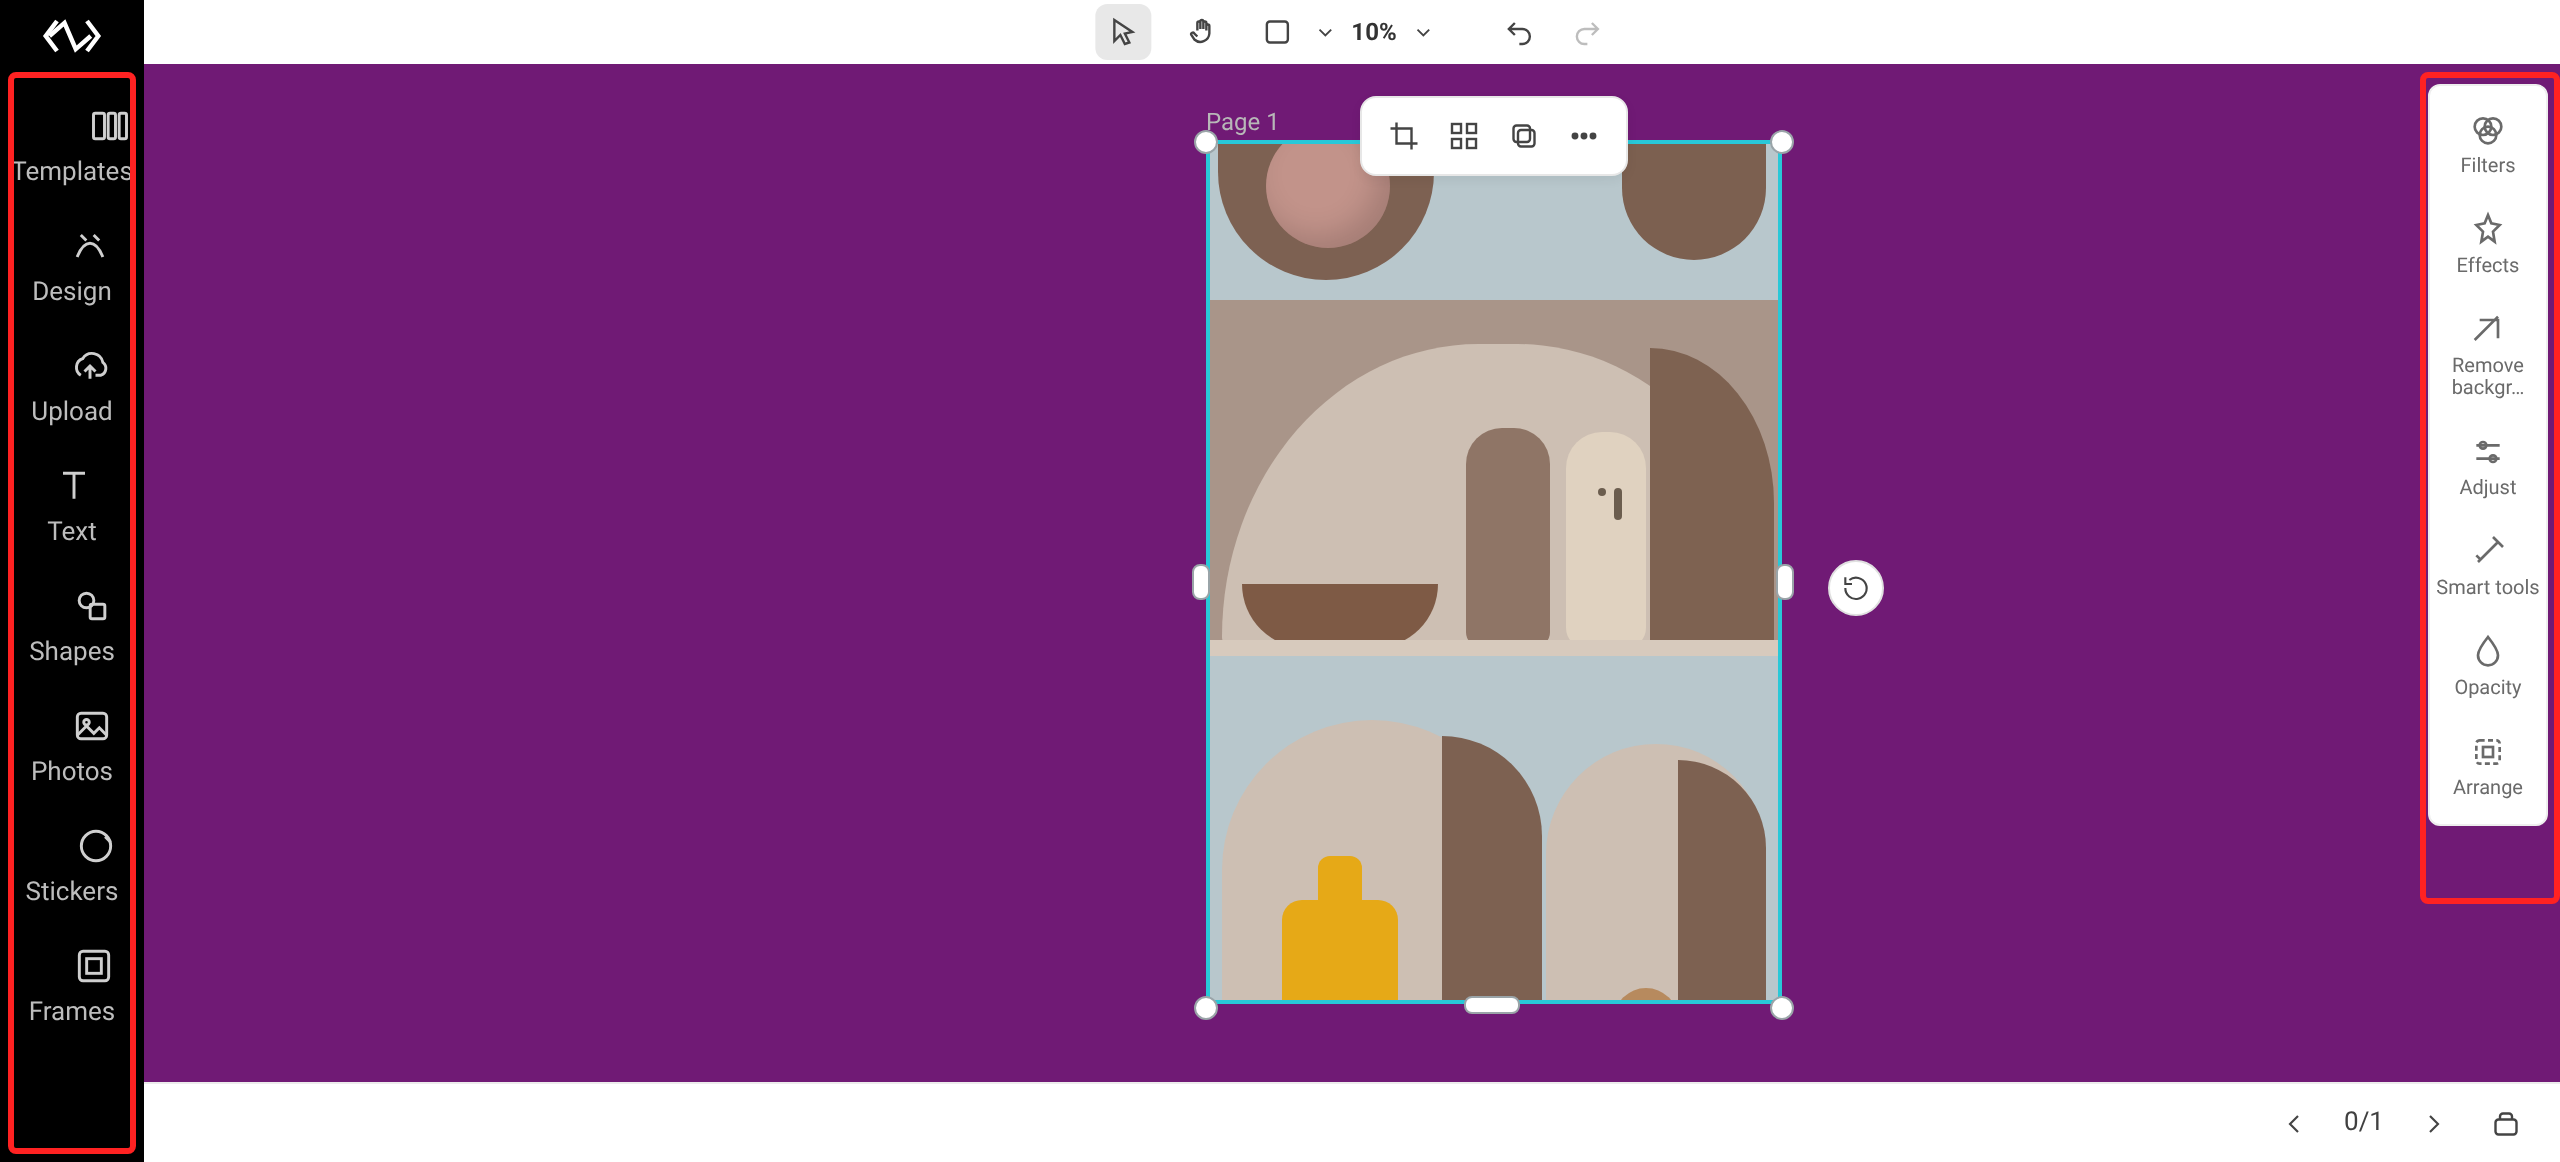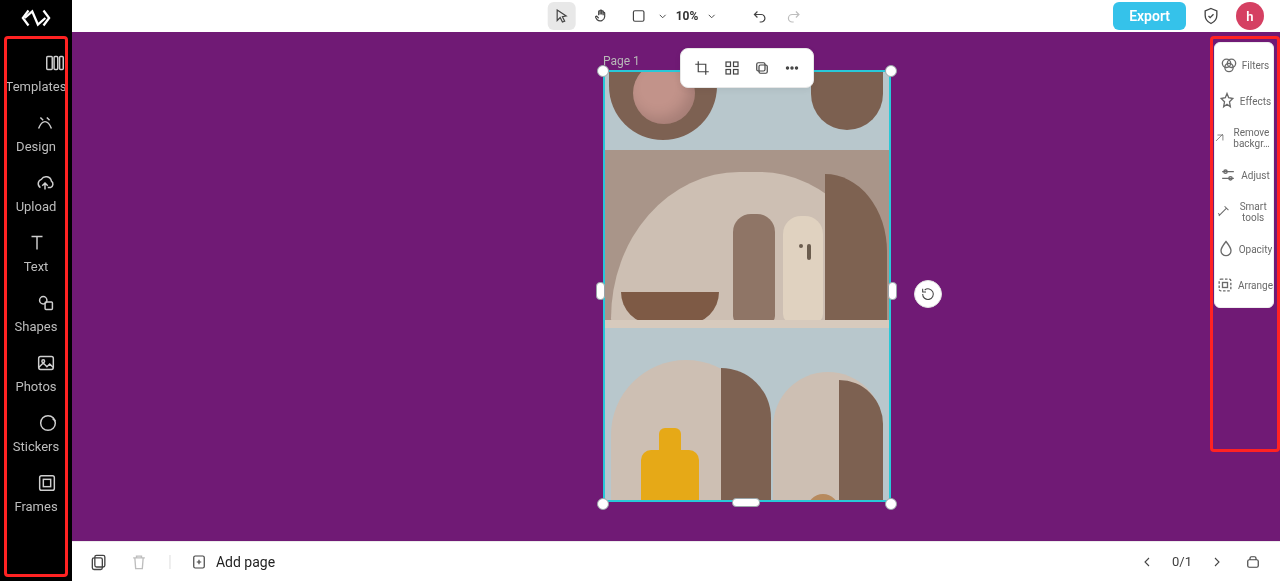--- a/index.html
+++ b/index.html
@@ -25,21 +25,21 @@
 .logo { width: 72px; height: 36px; display:flex; align-items:center; justify-content:center;}
 .left-highlight { position:absolute; top:36px; left:4px; width:64px; height:541px; border:3px solid #f22; border-radius:4px; pointer-events:none; z-index:50;}
 .left-tools { padding-top: 16px; width:100%; display:flex; flex-direction:column; gap:18px; align-items:center; }
 .left-item { display:flex; flex-direction:column; align-items:flex-end; gap:5px; color:#bdbdbd; font-size:13px; cursor:pointer;}
 .left-item svg { width:22px; height:22px; }
 .expander { position:absolute; left:72px; top:280px; width:14px; height:44px; background:#343434; color:#aaa; border-radius:0 8px 8px 0; display:flex; align-items:center; justify-content:center; font-size:11px;}
 
 
 .right-rail { position:absolute; top:42px; right:6px; width:60px; background:#fff; border:1px solid #eee; border-radius:6px; padding:8px 0; display:flex; flex-direction:column; align-items:center; gap:8px;}
 .right-highlight { position:absolute; top:36px; right:0px; width:70px; height:416px; border:3px solid #f22; border-radius:4px; pointer-events:none; z-index:50;}
-.right-item { display:flex; flex-direction:row; align-items:center; gap:3px; color:#6a6a6a; font-size:10px; cursor:pointer; padding:4px 0;}
+.right-item { display:flex; flex-direction:column; align-items:center; gap:3px; color:#6a6a6a; font-size:10px; cursor:pointer; padding:4px 0;}
 .right-item svg { width:20px; height:20px; }
 
 
 .canvas-area { position:absolute; top:32px; left:72px; right:0; bottom:40px; background:#701a75; }
 .page-label { position:absolute; left:531px; top:22px; font-size:12px; color:#b8b8b8;}
 .image-frame { position:absolute; left:531px; top:38px; width:288px; height:432px; border:2px solid #28c8d8; overflow:hidden;}
 .image-content { width:100%; height:100%; background:#b8c7cc; position:relative;}
 
 
 .shelf-top { position:absolute; left:0; top:0; width:100%; height:70px; background:#b8c7cc;}
@@ -196,30 +196,20 @@
           </svg>
       </span>
       <span class="icon-btn disabled">
         <svg viewBox="0 0 24 24" width="18" height="18">
             <path d="M15 14l4-4-4-4M19 10h-9a5 5 0 0 0 0 10h2"></path>
           </svg>
       </span>
     </span>
   </div>
 
-  <div class="topbar-right">
-    <button class="export-btn">Export</button>
-    <span class="icon-btn">
-      <svg viewBox="0 0 24 24" width="20" height="20">
-          <path d="M12 3l7 3v5c0 5-3 8-7 10-4-2-7-5-7-10V6z"></path>
-          <path d="M9 12l2 2 4-4"></path>
-        </svg>
-    </span>
-    <div class="avatar">h</div>
-  </div>
 </div>
 
 <div class="canvas-area">
   <div class="page-label">Page 1</div>
 
   <div class="image-frame">
     <div class="image-content">
       <div class="shelf-top">
         <div class="st-arch1"></div>
           <div class="st-ball"></div>
@@ -334,41 +324,20 @@
     <svg viewBox="0 0 24 24">
         <rect x="5" y="5" width="14" height="14" rx="2" stroke-dasharray="3 2"></rect>
         <rect x="9" y="9" width="6" height="6"></rect>
       </svg>
     <span>Arrange</span>
   </div>
 </div>
 <div class="right-highlight"></div>
 
 <div class="bottombar">
-  <div class="left-area">
-    <span class="icon-btn">
-      <svg viewBox="0 0 24 24" width="20" height="20">
-          <rect x="7" y="4" width="12" height="14" rx="2"></rect>
-          <rect x="4" y="7" width="12" height="14" rx="2"></rect>
-        </svg>
-    </span>
-    <span class="icon-btn disabled">
-      <svg viewBox="0 0 24 24" width="20" height="20">
-          <path d="M5 7h14M9 7V5h6v2M7 7l1 13h8l1-13"></path>
-        </svg>
-    </span>
-    <span style="color:#e4e4e4;">|</span>
-    <div class="add-page">
-      <svg viewBox="0 0 24 24" width="18" height="18">
-          <rect x="5" y="4" width="14" height="16" rx="2"></rect>
-          <path d="M12 9v6M9 12h6"></path>
-        </svg>
-      <span>Add page</span>
-    </div>
-  </div>
   <div class="right-area">
     <span class="icon-btn">
         <svg viewBox="0 0 24 24" width="16" height="16">
           <path d="M15 6l-6 6 6 6"></path>
         </svg>
       </span>
     <span>0/1</span>
     <span class="icon-btn">
         <svg viewBox="0 0 24 24" width="16" height="16">
           <path d="M9 6l6 6-6 6"></path>

